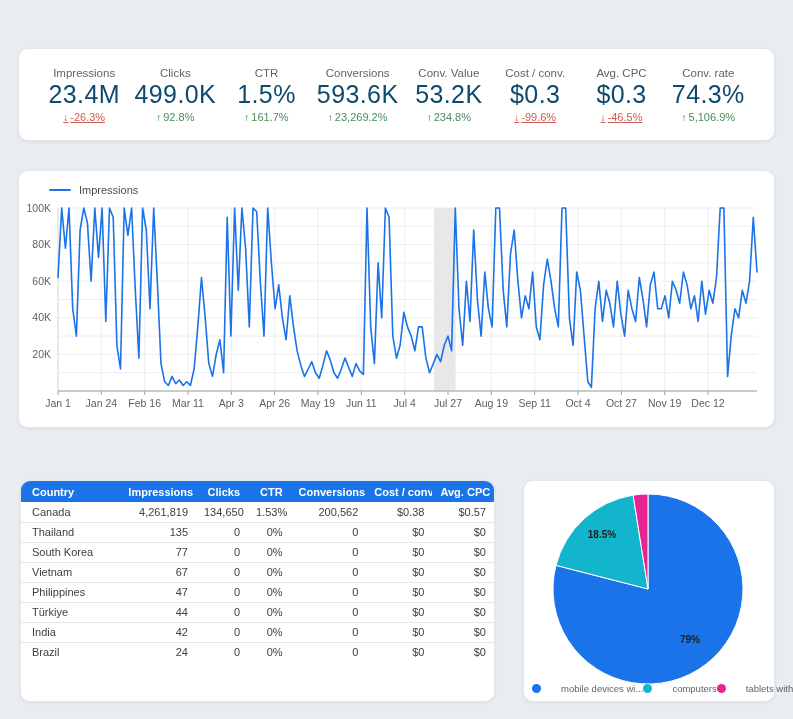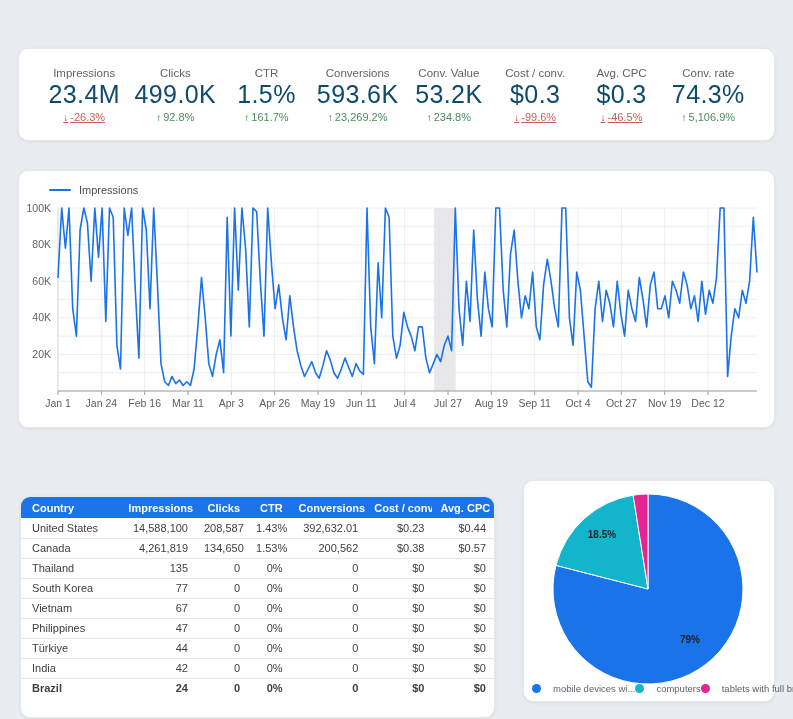--- a/index.html
+++ b/index.html
@@ -18,33 +18,33 @@
   .delta-down { color:#ca5d52;text-decoration:underline; } .delta-down .arrow { color:#c0392b; }
 
   
   #chartCard { left:18px; top:170px; width:757px; height:258px; }
   #chartLegend { position:absolute; left:30px; top:13px; display:flex; align-items:center; gap:8px; }
   .legend-line { display:inline-block; width:22px; height:2px; background:#1a73e8; border-radius:1px; }
   .legend-label { font-size:11px; color:#4a4d52; }
   #lineChart { position:absolute; left:0; top:0; }
 
   
-  #tableCard { left:20px; top:496px; width:475px; height:222px; overflow:hidden; }
+  #tableCard { left:20px; top:480px; width:475px; height:222px; overflow:hidden; }
   #countryTable { width:100%; border-collapse:collapse; table-layout:fixed; font-size:11px; }
   #countryTable th { background:#1a73e8; color:#fff; font-weight:bold; padding:4px 8px; height:21px; text-align:right; white-space:nowrap; overflow:hidden; }
   #countryTable th:first-child { text-align:left; padding-left:11px; }
   #countryTable td { padding:3px 8px; height:20px; color:#3c4043; text-align:right; border-bottom:1px solid #e7e7ea; white-space:nowrap; overflow:hidden; }
   #countryTable td:first-child { text-align:left; padding-left:11px; }
-  #countryTable tr:last-child td { border-bottom:none;font-weight:bold; }
+  #countryTable tr:last-child td { border-bottom:none; }
 
   
   #pieCard { left:523px; top:480px; width:252px; height:222px; }
   #pieChart { position:absolute; left:0; top:0; }
   #pieLegend { position:absolute; left:8px; right:8px; bottom:7px; display:flex; justify-content:space-between; align-items:center; }
-  .pl-item { display:flex; align-items:center; gap:12px; font-size:9.5px; color:#5f6368; white-space:nowrap; }
+  .pl-item { display:flex; align-items:center; gap:20px; font-size:9.5px; color:#5f6368; white-space:nowrap; }
   .pl-dot { width:9px; height:9px; border-radius:50%; flex:0 0 auto; }
 
   text { font-family:"Liberation Sans", sans-serif; }
 </style>
 </head>
 <body>
 
 <div id="page">
 
   <section class="card" id="kpiRow">
@@ -181,29 +181,20 @@
             <th style="width:16%"><span>Impressions</span></th>
             <th style="width:11%"><span>Clicks</span></th>
             <th style="width:9%"><span>CTR</span></th>
             <th style="width:16%"><span>Conversions</span></th>
             <th style="width:14%"><span>Cost / conv.</span></th>
             <th style="width:13%"><span>Avg. CPC</span></th>
           </tr>
         </thead>
       <tbody id="tableBody">
           <tr>
-            <td>United States</td>
-            <td>14,588,100</td>
-            <td>208,587</td>
-            <td>1.43%</td>
-            <td>392,632.01</td>
-            <td>$0.23</td>
-            <td>$0.44</td>
-          </tr>
-          <tr>
             <td>Canada</td>
             <td>4,261,819</td>
             <td>134,650</td>
             <td>1.53%</td>
             <td>200,562</td>
             <td>$0.38</td>
             <td>$0.57</td>
           </tr>
           <tr>
             <td>Thailand</td>

